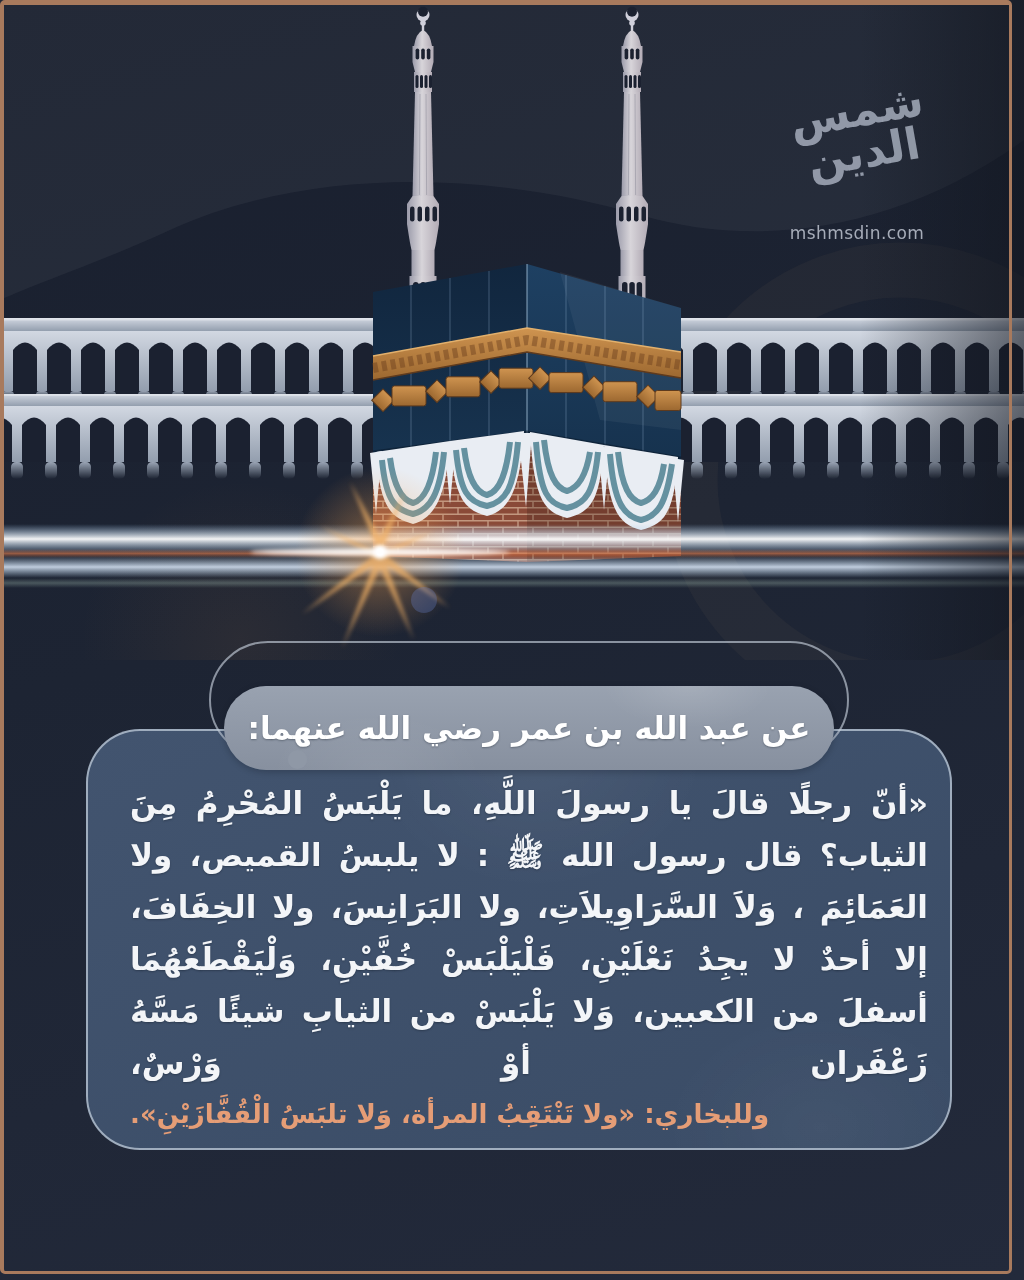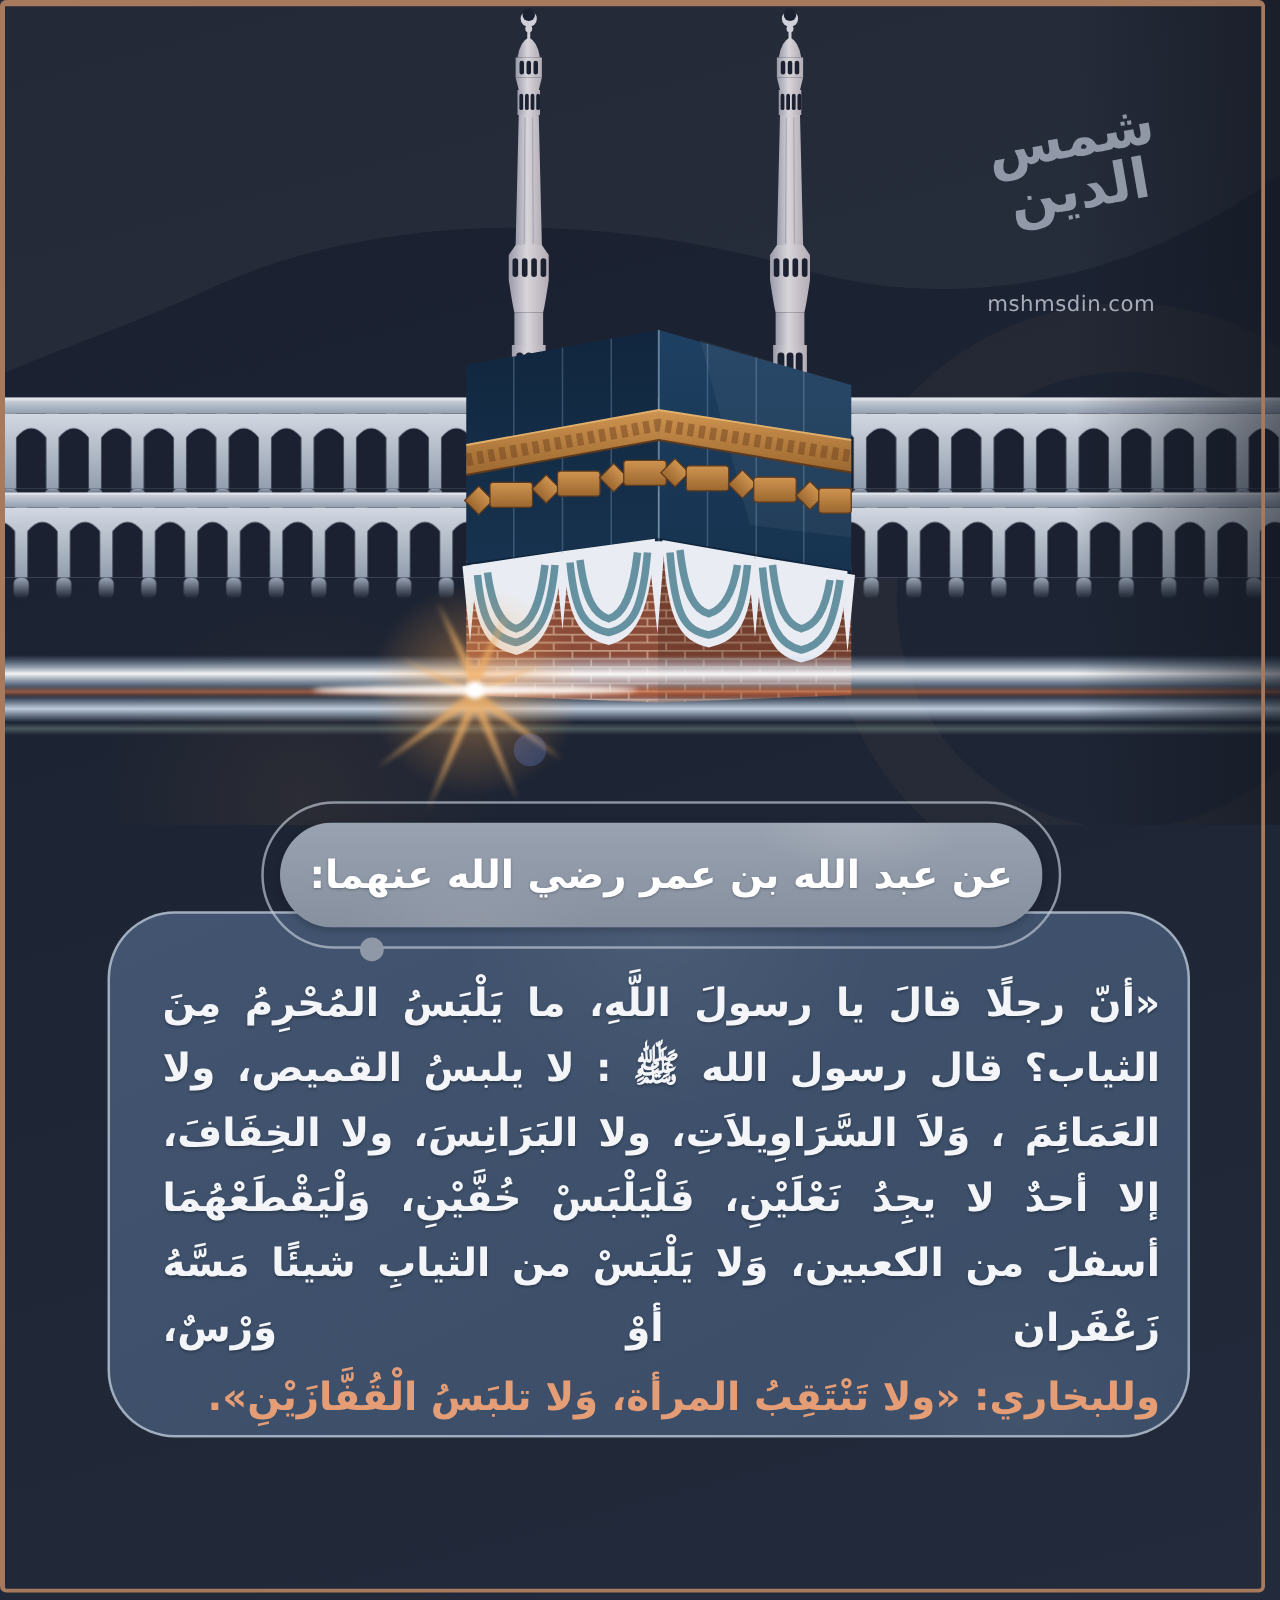--- a/index.html
+++ b/index.html
@@ -16,39 +16,39 @@
     border-radius:5px;z-index:40;pointer-events:none;
   }
   
   .brand-callig{
     position:absolute;left:788px;top:90px;width:144px;z-index:5;text-align:center;
     color:rgba(151,158,173,.95);font-weight:bold;font-size:44px;line-height:.95;
     transform:rotate(-10deg);
   }
   .brand-callig span{display:block;}
   .brand-domain{
-    position:absolute;left:782px;top:234px;width:150px;z-index:5;text-align:center;
+    position:absolute;left:782px;top:223px;width:150px;z-index:5;text-align:center;
     color:#a6acb8;font-size:17px;letter-spacing:.4px;
   }
   
   .ring{
     position:absolute;left:209px;top:641px;width:640px;height:118px;z-index:9;
     border:2px solid rgba(197,206,218,.65);border-radius:62px;box-sizing:border-box;
   }
   .card{
     position:absolute;left:86px;top:729px;width:866px;height:421px;z-index:8;
     box-sizing:border-box;border:2px solid rgba(176,189,204,.85);border-radius:54px;
     background:
       radial-gradient(240px 200px at 52% 4%, rgba(255,255,255,.055), transparent 70%),
       radial-gradient(220px 160px at 85% 95%, rgba(255,255,255,.04), transparent 70%),
       linear-gradient(155deg,#42546f 0%,#3a4c66 100%);
     padding:46px 22px 0 42px;overflow:hidden;
   }
   .pill{
-    position:absolute;left:224px;top:658px;width:610px;height:84px;z-index:10;
+    position:absolute;left:224px;top:686px;width:610px;height:84px;z-index:10;
     border-radius:42px;display:flex;align-items:center;justify-content:center;
     background:
       radial-gradient(120px 60px at 76% 0%, rgba(255,255,255,.12), transparent 70%),
       radial-gradient(150px 80px at 25% 100%, rgba(255,255,255,.07), transparent 70%),
       linear-gradient(180deg,#99a2b0 0%,#87909f 100%);
     box-shadow:0 2px 6px rgba(10,15,25,.25);
   }
   .pill-title{
     direction:rtl;color:#ffffff;font-size:31px;font-weight:bold;white-space:nowrap;
     text-shadow:0 1px 2px rgba(20,28,40,.35);
@@ -56,22 +56,22 @@
   .dot{
     position:absolute;left:288px;top:750px;width:19px;height:19px;border-radius:50%;
     background:#8f98a6;z-index:11;
   }
   .hadith-body{
     direction:rtl;text-align:justify;text-align-last:justify;margin:0;
     color:#f3f5f8;font-size:31px;font-weight:bold;line-height:1.68;
     text-shadow:0 1px 2px rgba(15,22,34,.35);
   }
   .hadith-bukhari{
-    direction:rtl;text-align:right;margin:4px 0 0 0;
-    color:#e59d76;font-size:31px;font-weight:bold;line-height:1.66;
+    direction:rtl;text-align:left;margin:4px 16px 0 0;
+    color:#e59d76;font-size:26px;font-weight:bold;line-height:1.66;
   }
 </style>
 </head>
 <body>
 
 <div class="poster">
 
   <svg class="hero" width="1024" height="660" viewBox="0 0 1024 660" aria-hidden="true">
     <defs>
       <linearGradient id="gMin" x1="0" y1="0" x2="1" y2="0">

